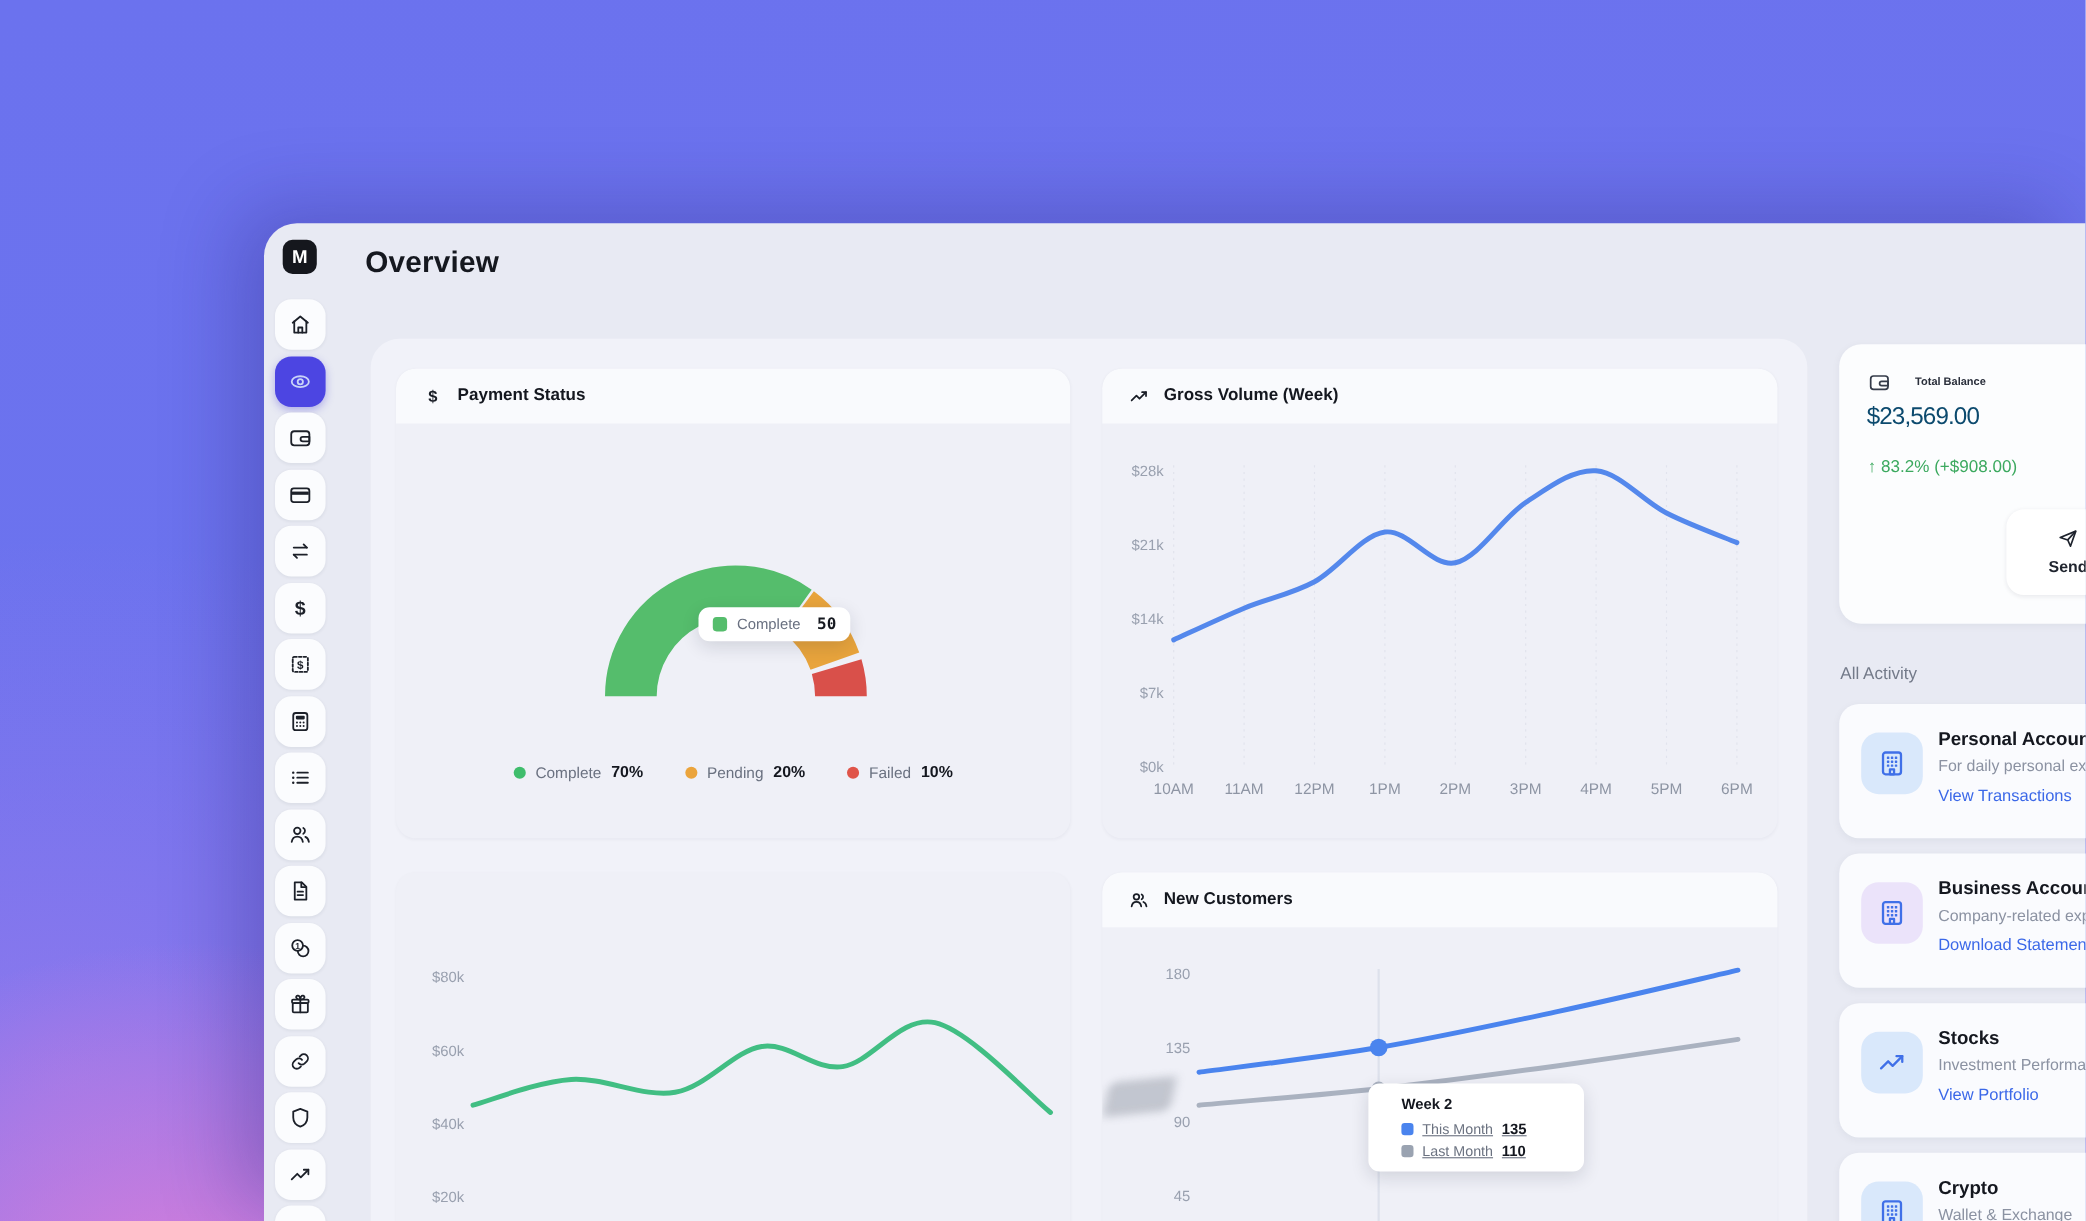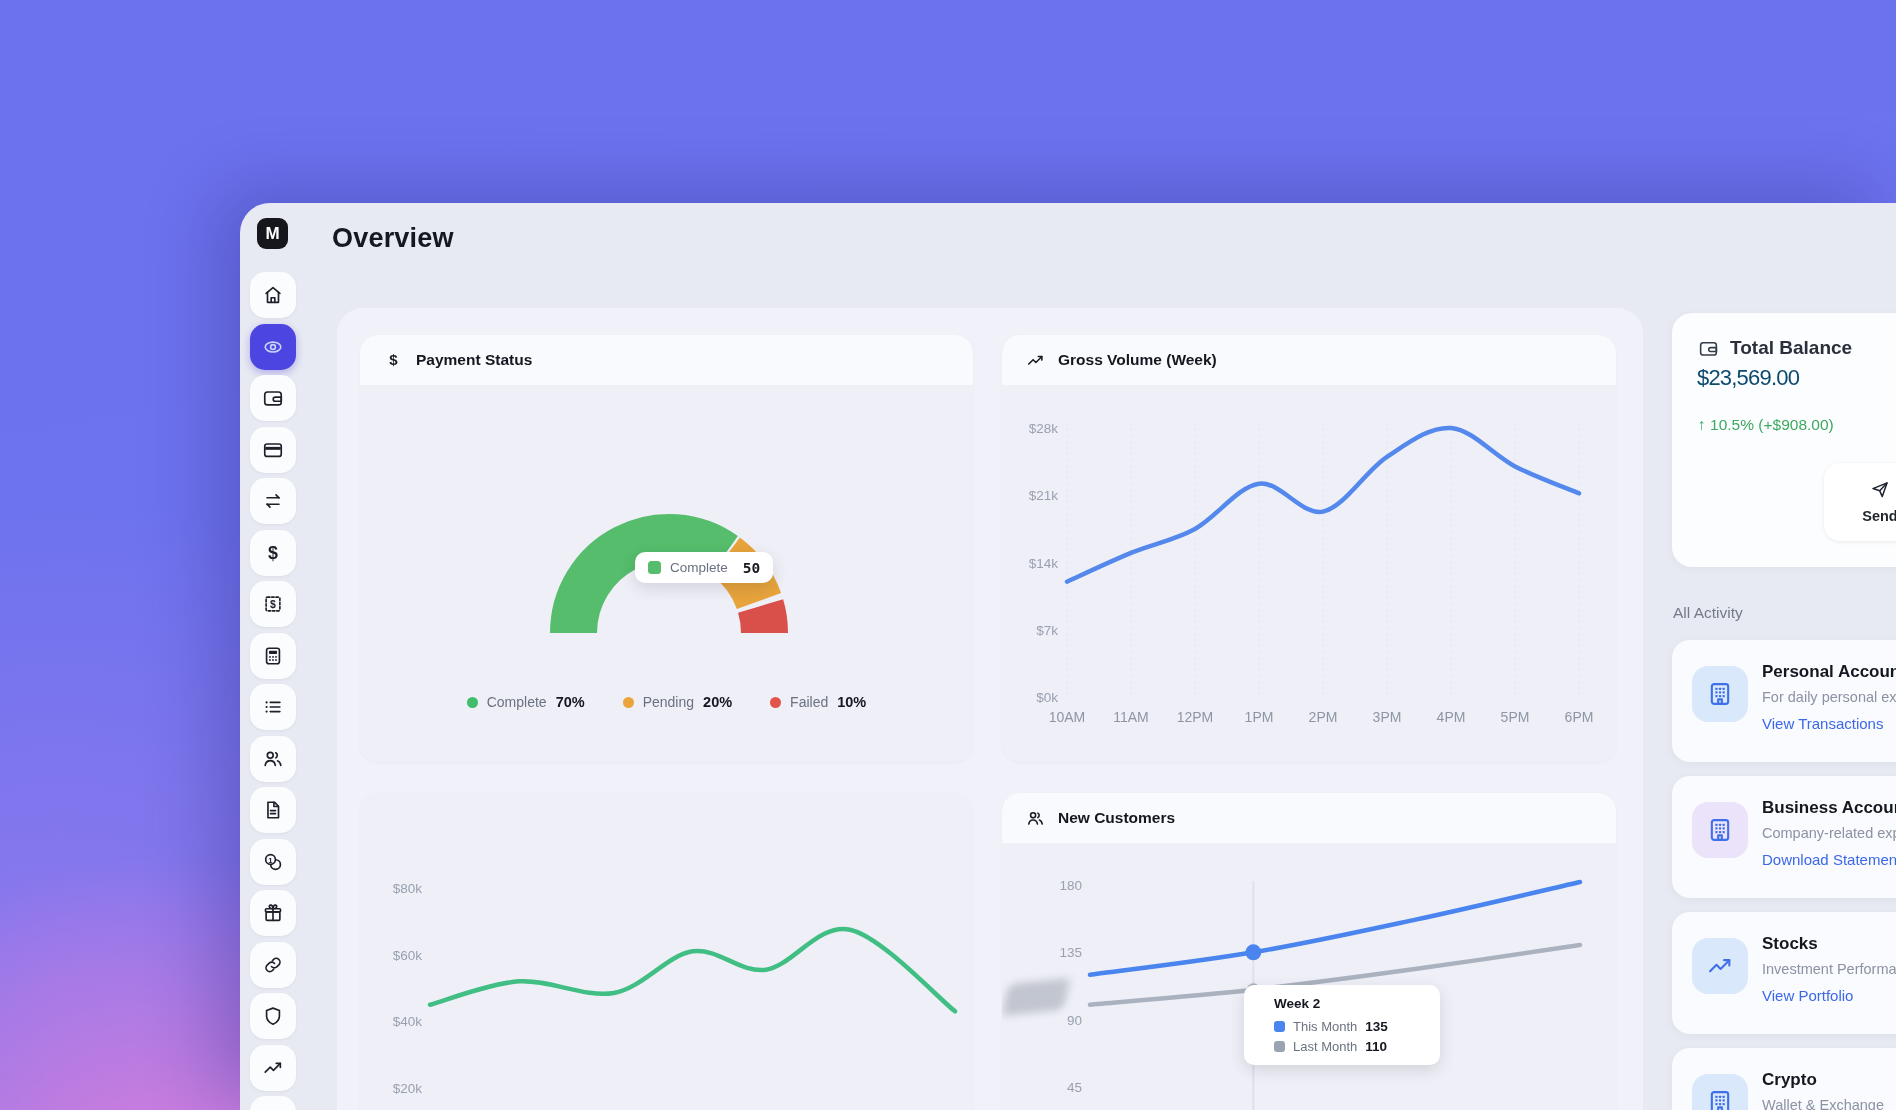--- a/index.html
+++ b/index.html
@@ -38,31 +38,31 @@
   .leg-dot{width:11px;height:11px;border-radius:50%;}
   .leg-val{font-weight:700;color:#14171F;font-size:14.5px;}
   
   .tip{position:absolute;background:#FFFFFF;border-radius:10px;box-shadow:0 5px 16px rgba(23,28,48,.14);}
   #gauge-tip{left:275px;top:217px;height:31px;display:flex;align-items:center;padding:0 13px;gap:9px;}
   #gauge-tip .sq{width:13px;height:13px;border-radius:3.5px;}
   #gauge-tip .lbl{font-size:13.5px;color:#697080;}
   #gauge-tip .val{font-family:"DejaVu Sans Mono",monospace;font-weight:700;font-size:14.5px;color:#15181F;margin-left:6px;}
   #nc-tip{left:242px;top:192px;width:152px;padding:11px 14px 11px 30px;}
   #nc-tip .t{font-size:13.5px;font-weight:700;color:#14171F;margin-bottom:8px;}
-  .nc-row{display:flex;align-items:center;gap:8px;font-size:13px;color:#6B7280;margin-top:5px;}
+  .nc-row{display:flex;align-items:center;gap:8px;font-size:13px;color:#6B7280;margin-top:5px;text-decoration:underline;}
   .nc-row .sq{width:11px;height:11px;border-radius:3px;flex:none;}
   .nc-row b{color:#14171F;font-size:13.5px;}
   #cursor-smudge{left:4px;top:188px;width:60px;height:32px;background:#8d939f;opacity:.45;
     filter:blur(4px);transform:skewX(-18deg) rotate(-6deg);border-radius:6px;}
   
   .rcard{position:absolute;left:1672px;width:248px;background:#FCFDFE;border-radius:20px;
     box-shadow:0 2px 8px rgba(25,30,55,.05);}
   #balance-card{top:313px;height:254px;}
-  .bal-head{position:absolute;left:26px;top:24px;display:flex;align-items:center;gap:11px;
-    font-size:19px;font-weight:600;color:#2A2F3B;}
+  .bal-head{position:absolute;left:26px;top:24px;display:flex;align-items:center;gap:22px;
+    font-size:10px;font-weight:600;color:#2A2F3B;}
   .bal-head svg{width:21px;height:21px;color:#343B49;}
   #balance-amount{left:25px;top:52px;font-size:22px;font-weight:400;color:#0c4a6e;letter-spacing:-.8px;white-space:nowrap;}
   #balance-change{left:26px;top:103px;font-size:15.5px;color:#3CA95F;white-space:nowrap;}
   .action-btn{position:absolute;top:150px;width:112px;height:78px;background:#FFFFFF;border-radius:16px;
     box-shadow:0 1px 4px rgba(25,30,55,.08);display:flex;flex-direction:column;align-items:center;justify-content:center;gap:8px;
     font-size:14.5px;font-weight:600;color:#1F242E;}
   .action-btn svg{width:20px;height:20px;color:#1E232D;}
   #all-activity-label{left:1673px;top:604px;font-size:15.5px;color:#737A89;}
   .act-card{height:122px;background:#FAFBFE;border-radius:18px;}
   .act-icon{position:absolute;left:20px;top:26px;width:56px;height:56px;border-radius:16px;
@@ -328,21 +328,21 @@
 
 <div id="balance-card" class="rcard">
   <div class="bal-head">
     <svg viewBox="0 0 24 24" fill="none" stroke="currentColor" stroke-width="1.8" stroke-linejoin="round">
         <rect x="3" y="5.5" width="18" height="14" rx="3"></rect>
         <path d="M14.5 11h6.5v4.5h-6.5a2.25 2.25 0 0 1 0-4.5z"></path>
       </svg>
     <span>Total Balance</span>
   </div>
   <div id="balance-amount" class="abs">$23,569.00</div>
-  <div id="balance-change" class="abs">↑ 10.5% (+$908.00)</div>
+  <div id="balance-change" class="abs">↑ 83.2% (+$908.00)</div>
   <div class="action-btn" style="left:152px;">
     <svg viewBox="0 0 24 24" fill="none" stroke="currentColor" stroke-width="1.8" stroke-linejoin="round">
         <path d="M3.5 10.3 20.5 3.4l-5.8 16.5-3-6.9z"></path>
         <path d="M11.7 13 20.5 3.4"></path>
       </svg>
     <span>Send</span>
   </div>
 </div>
 
 <div id="all-activity-label" class="abs">All Activity</div>

